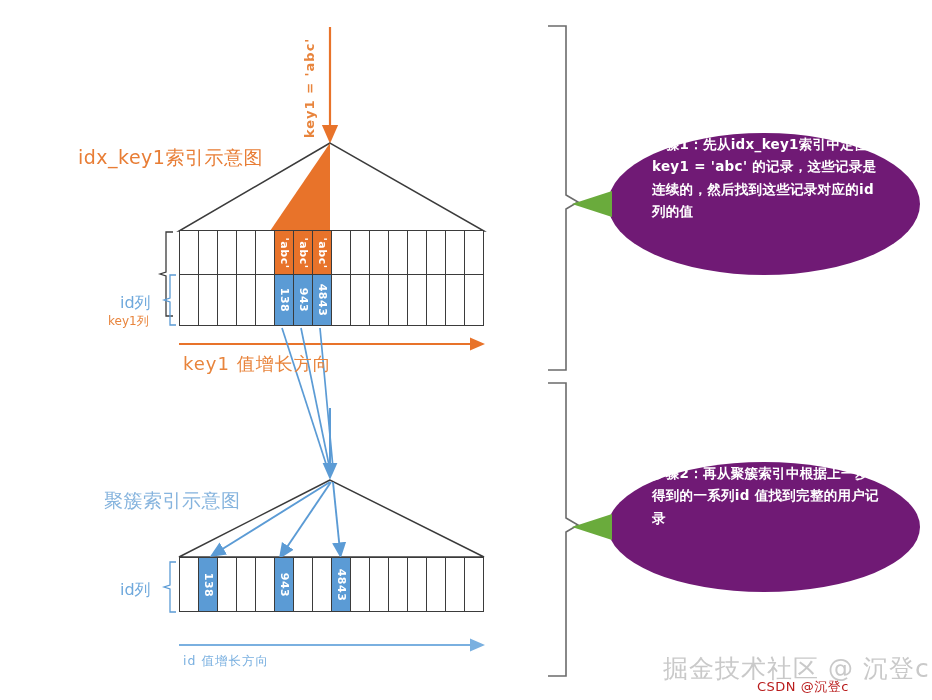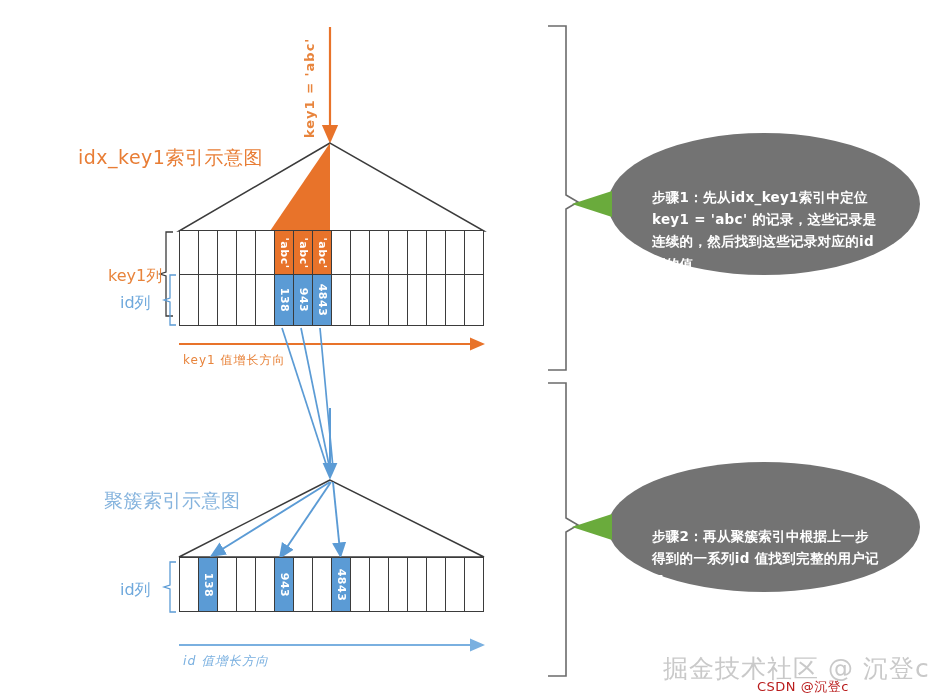--- a/index.html
+++ b/index.html
@@ -38,29 +38,30 @@
     font-family: "DejaVu Sans", "Liberation Sans", sans-serif;
   }
   .title-blue {
     color: #86b4de;
     font-size: 19px;
     letter-spacing: 0.5px;
     margin-top: 22px;
   }
   .lbl-orange {
     color: #e8843c;
-    font-size: 16px;
+    font-size: 12px;
+    margin-top: 47px;
   }
   .lbl-blue {
     color: #6ea8dc;
     font-size: 16px;
   }
   .axis-label-orange {
     color: #e8843c;
-    font-size: 12px;
+    font-size: 18px;
     letter-spacing: 1px;
   }
   .axis-label-blue {
     color: #7ab0e0;
     font-size: 12.5px;
     letter-spacing: 1px;
   }
   .vert-orange {
     color: #e8843c;
     font-size: 13px;
@@ -95,24 +96,24 @@
     color: #ffffff;
     font-size: 11px;
     font-weight: bold;
     white-space: nowrap;
     letter-spacing: 0.5px;
   }
 
   
   .callout {
     position: absolute;
-    background: #737373;
+    background: #701a75;
     border-radius: 50%;
     display: flex;
-    align-items: flex-end;
+    align-items: flex-start;
     justify-content: flex-start;
   }
   .callout .body {
     color: #ffffff;
     font-size: 13.5px;
     line-height: 1.65;
     padding: 0 38px 0 44px;
     letter-spacing: 0.3px;
     font-weight: bold;
   }
@@ -298,21 +299,21 @@
       </div>
       <div class="cell"></div>
       <div class="cell"></div>
       <div class="cell"></div>
       <div class="cell"></div>
       <div class="cell"></div>
       <div class="cell"></div>
       <div class="cell"></div>
     </div>
 
-  <div class="txt axis-label-blue" style="left:183px; top:653px;font-style:italic;">id 值增长方向</div>
+  <div class="txt axis-label-blue" style="left:183px; top:653px;">id 值增长方向</div>
 
   <div class="callout" style="left:608px; top:133px; width:312px; height:142px;">
     <span class="tail"></span>
     <div class="body">步骤1：先从idx_key1索引中定位 key1 = 'abc' 的记录，这些记录是连续的，然后找到这些记录对应的id列的值</div>
   </div>
 
   <div class="callout" style="left:608px; top:462px; width:312px; height:130px;">
     <span class="tail"></span>
     <div class="body">步骤2：再从聚簇索引中根据上一步得到的一系列id 值找到完整的用户记录</div>
   </div>

